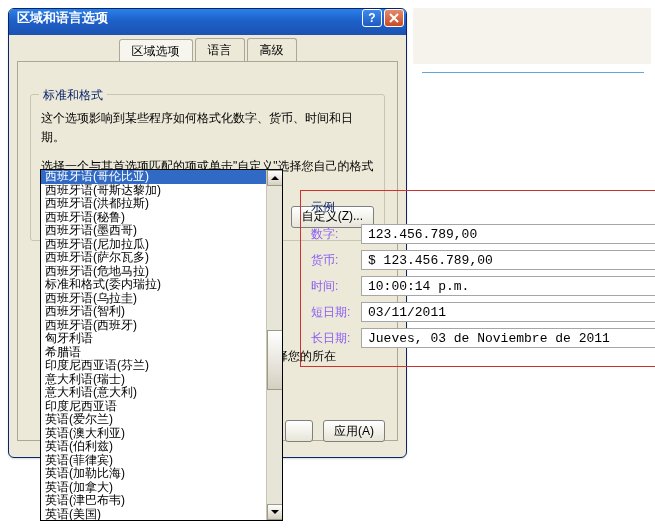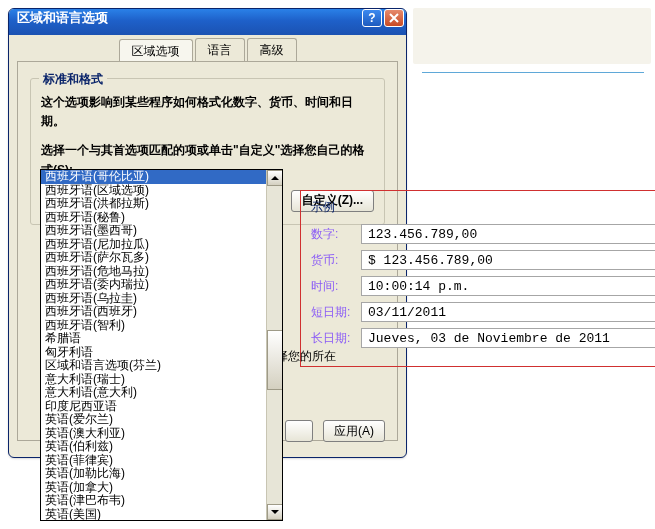--- a/index.html
+++ b/index.html
@@ -87,23 +87,22 @@
     border: 1px solid #aca899;
     background: #ece9d8;
     height: 380px;
     padding: 10px 12px;
     position: relative;
   }
   .fieldset {
     border: 1px solid #c8c5b3;
     border-radius: 3px;
     padding: 8px 10px 12px;
-    margin-top: 6px;
-    position: relative;
-    font-weight: bold;
+    margin-top: 22px;
+    position: relative;
   }
   .legend {
     position: absolute;
     top: -8px; left: 8px;
     background: #ece9d8;
     padding: 0 4px;
     color: #0a246a;
   }
   .desc { margin: 6px 0 10px; line-height: 1.6; }
   .select-row { display: flex; align-items: center; gap: 8px; }
@@ -288,34 +287,34 @@
 <div class="buttons-row">
   <div class="winbtn" style="width:28px"></div>
   <div class="winbtn">
     <span>应用(A)</span>
   </div>
 </div>
 
 <div class="dropdown">
   <div class="inner" id="dd-inner">
       <div class="dd-item selected">西班牙语(哥伦比亚)</div>
-      <div class="dd-item">西班牙语(区域选项)</div>
+      <div class="dd-item">西班牙语(哥斯达黎加)</div>
       <div class="dd-item">西班牙语(洪都拉斯)</div>
       <div class="dd-item">西班牙语(秘鲁)</div>
       <div class="dd-item">西班牙语(墨西哥)</div>
       <div class="dd-item">西班牙语(尼加拉瓜)</div>
       <div class="dd-item">西班牙语(萨尔瓦多)</div>
       <div class="dd-item">西班牙语(危地马拉)</div>
-      <div class="dd-item">西班牙语(委内瑞拉)</div>
+      <div class="dd-item">标准和格式(委内瑞拉)</div>
       <div class="dd-item">西班牙语(乌拉圭)</div>
+      <div class="dd-item">西班牙语(智利)</div>
       <div class="dd-item">西班牙语(西班牙)</div>
-      <div class="dd-item">西班牙语(智利)</div>
+      <div class="dd-item">匈牙利语</div>
       <div class="dd-item">希腊语</div>
-      <div class="dd-item">匈牙利语</div>
-      <div class="dd-item">区域和语言选项(芬兰)</div>
+      <div class="dd-item">印度尼西亚语(芬兰)</div>
       <div class="dd-item">意大利语(瑞士)</div>
       <div class="dd-item">意大利语(意大利)</div>
       <div class="dd-item">印度尼西亚语</div>
       <div class="dd-item">英语(爱尔兰)</div>
       <div class="dd-item">英语(澳大利亚)</div>
       <div class="dd-item">英语(伯利兹)</div>
       <div class="dd-item">英语(菲律宾)</div>
       <div class="dd-item">英语(加勒比海)</div>
       <div class="dd-item">英语(加拿大)</div>
       <div class="dd-item">英语(津巴布韦)</div>

